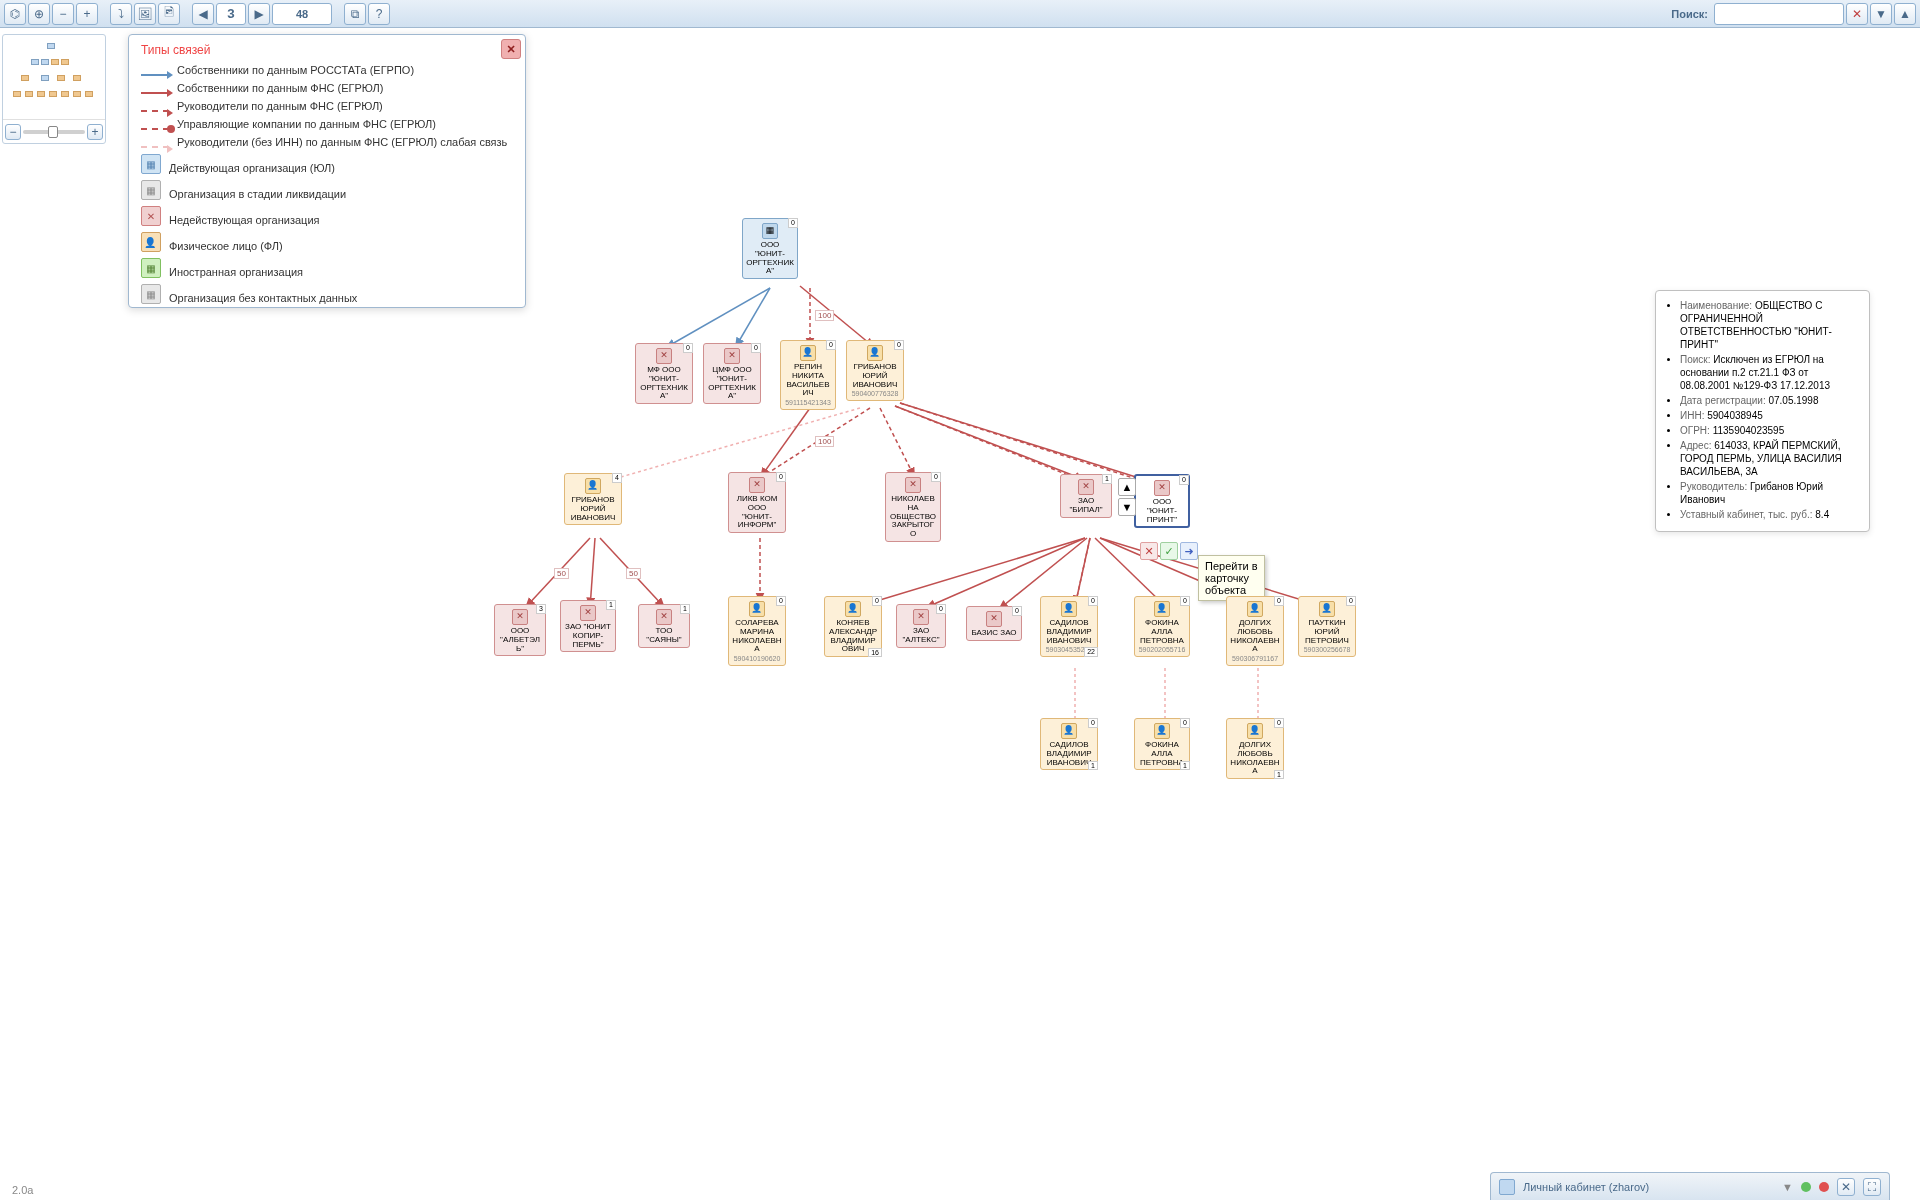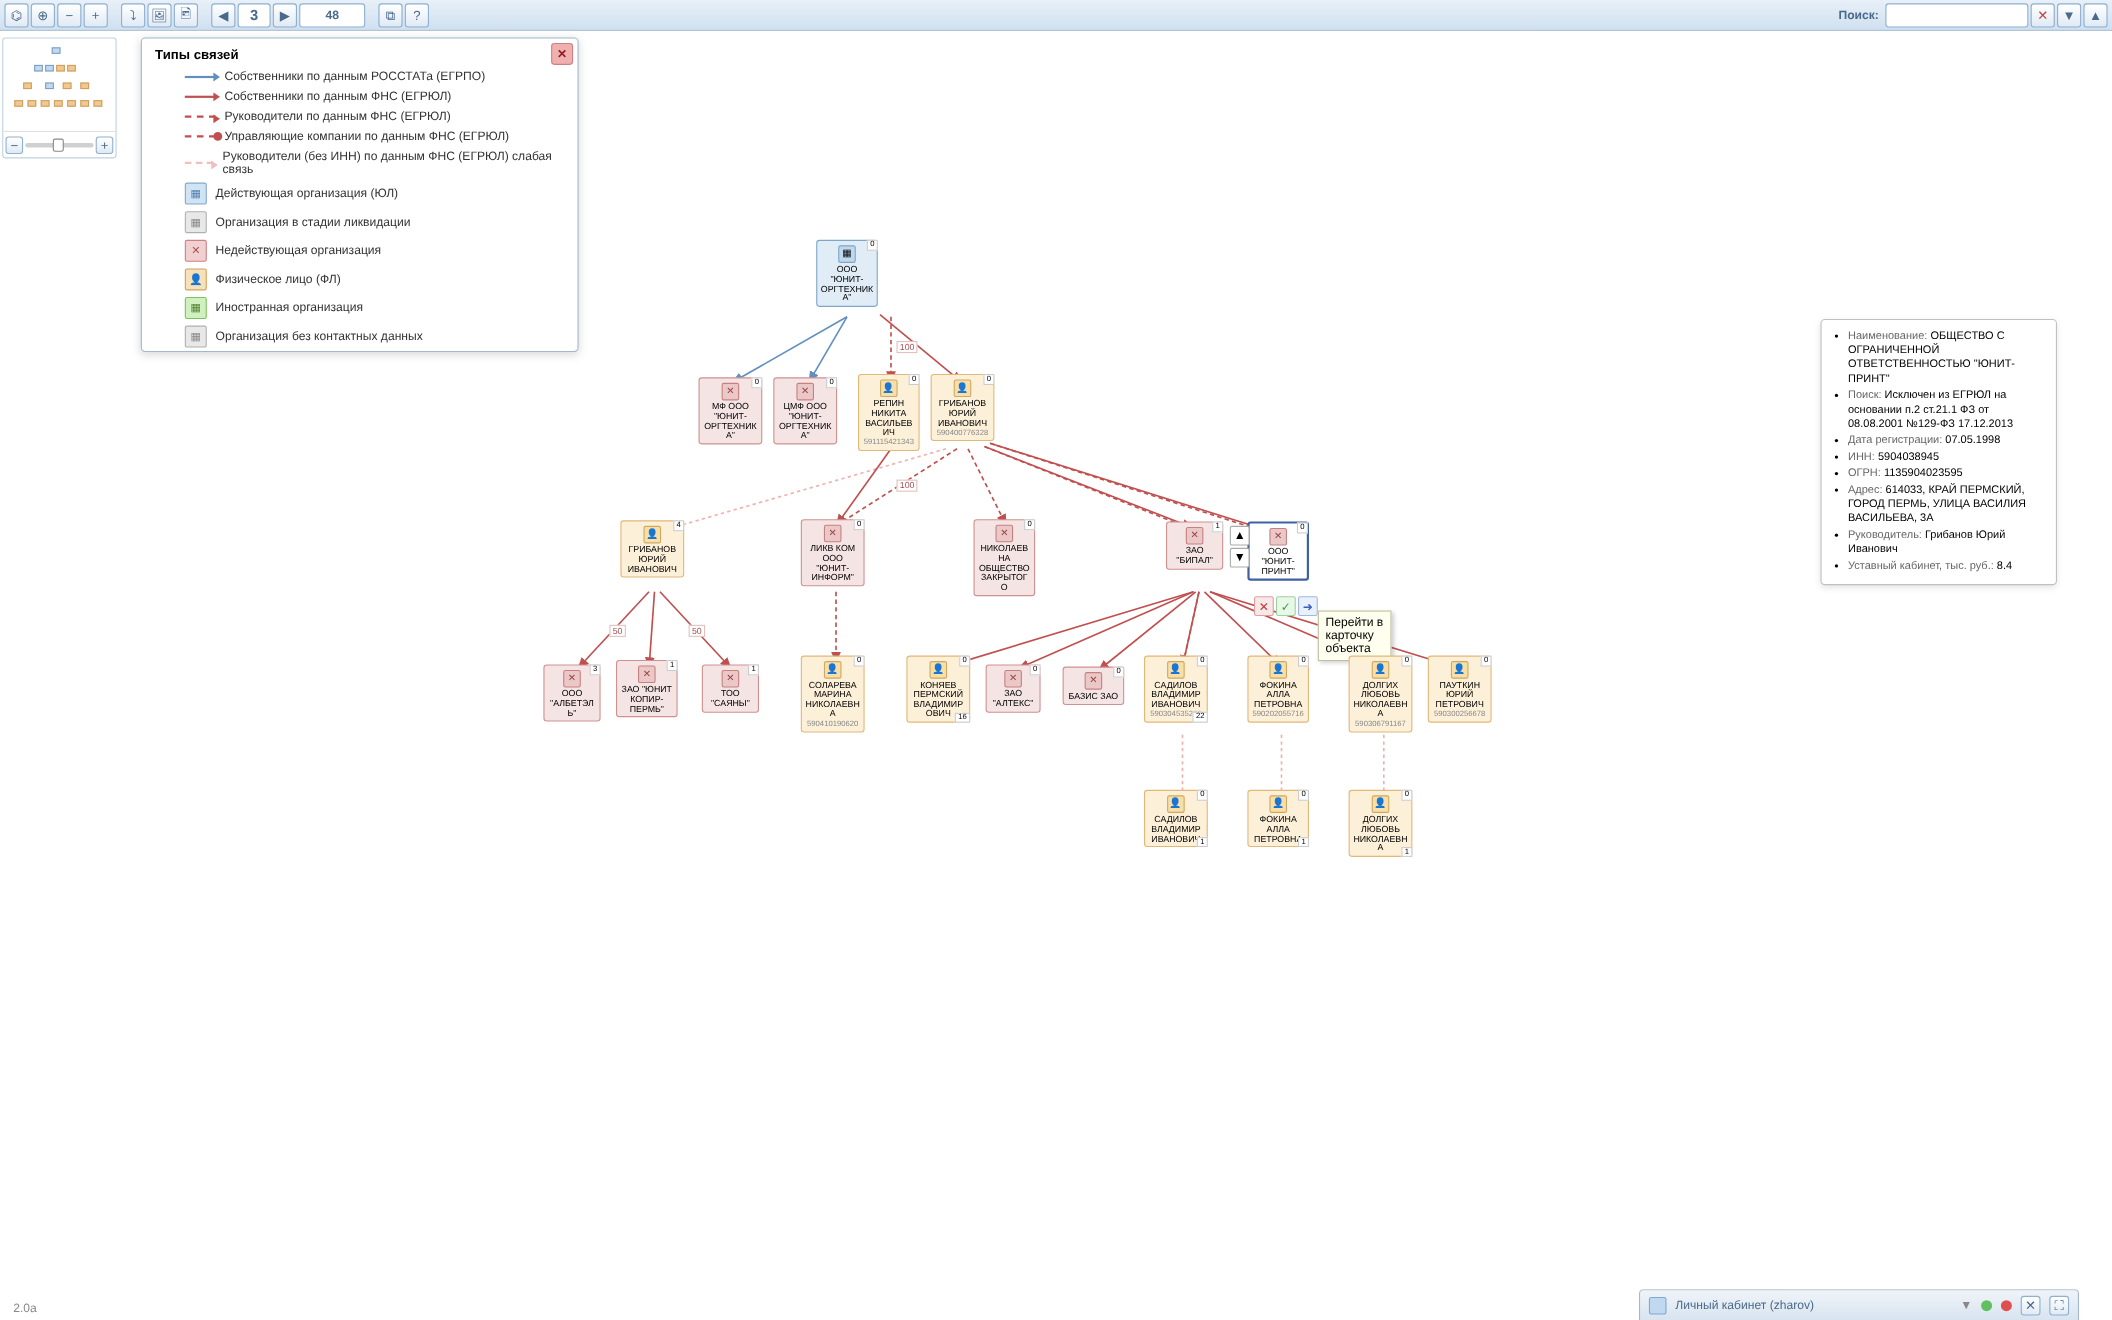--- a/index.html
+++ b/index.html
@@ -20,22 +20,22 @@
 .minimap-content { position: relative; height: 80px; }
 .mini-node { position: absolute; width: 8px; height: 6px; background: #f0c890; border: 1px solid #d0a060; }
 .mini-node.blue { background: #c0d8f0; border-color: #80a0c0; }
 .minimap-zoom { position: absolute; bottom: 0; left: 0; right: 0; height: 24px; display: flex; align-items: center; gap: 2px; padding: 0 2px; border-top: 1px solid #e0e0e0; }
 .zoom-slider { flex: 1; height: 4px; background: #d0d0d0; position: relative; border-radius: 2px; }
 .zoom-handle { position: absolute; top: -4px; left: 40%; width: 10px; height: 12px; background: #fff; border: 1px solid #888; border-radius: 2px; }
 
 
 .legend { position: absolute; top: 34px; left: 128px; width: 398px; background: #fff; border: 1px solid #a0b8d0; border-radius: 4px; box-shadow: 0 2px 8px rgba(0,0,0,0.15); }
 .legend-close { position: absolute; top: 4px; right: 4px; width: 20px; height: 20px; background: #f0b0b0; border: 1px solid #d08080; border-radius: 3px; cursor: pointer; display: flex; align-items: center; justify-content: center; color: #902020; font-weight: bold; }
-.legend h4 { font-size: 12px; font-weight: bold; padding: 8px 12px 4px; color: #000000; }
-.legend-row { display: flex; align-items: center; padding: 3px 12px; gap: 8px; margin-left: 27px; }
+.legend h4 { font-size: 12px; font-weight: normal; padding: 8px 12px 4px; color: #ef4444; }
+.legend-row { display: flex; align-items: flex-end; padding: 3px 12px; gap: 8px; }
 .legend-line { width: 28px; height: 2px; position: relative; }
 .legend-line::after { content: ''; position: absolute; right: -4px; top: -3px; border-left: 6px solid currentColor; border-top: 4px solid transparent; border-bottom: 4px solid transparent; }
 .ll-blue { background: #6090c0; color: #6090c0; }
 .ll-red { background: #c05050; color: #c05050; }
 .ll-red-dash { background: transparent; border-top: 2px dashed #c05050; color: #c05050; }
 .ll-red-dot { background: transparent; border-top: 2px dashed #c05050; }
 .ll-red-dot::after { content: ''; position: absolute; right: -6px; top: -5px; width: 8px; height: 8px; border-radius: 50%; background: #c05050; border: none; }
 .ll-pink-dash { background: transparent; border-top: 2px dashed #f0c0c0; color: #f0c0c0; }
 .ll-pink { background: #f0c0c0; color: #f0c0c0; }
 .legend-label { font-size: 11px; color: #333; }
@@ -343,21 +343,21 @@
 </div>
 <div class="node person" style="top:568px;left:728px;width:58px">
   <div class="node-badge">0</div>
   <div class="node-icon">👤</div>
   <div class="node-title">СОЛАРЕВА МАРИНА НИКОЛАЕВНА</div>
   <div class="node-sub">590410190620</div>
 </div>
 <div class="node person" style="top:568px;left:824px;width:58px">
   <div class="node-badge">0</div>
   <div class="node-icon">👤</div>
-  <div class="node-title">КОНЯЕВ ПЕРМСКИЙ ВЛАДИМИРОВИЧ</div>
+  <div class="node-title">КОНЯЕВ АЛЕКСАНДР ВЛАДИМИРОВИЧ</div>
   <div class="node-badge" style="top:auto;bottom:-1px">16</div>
 </div>
 <div class="node org-red" style="top:576px;left:896px;width:50px">
   <div class="node-badge">0</div>
   <div class="node-icon">✕</div>
   <div class="node-title">ЗАО "АЛТЕКС"</div>
 </div>
 <div class="node org-red" style="top:578px;left:966px;width:56px">
   <div class="node-badge">0</div>
   <div class="node-icon">✕</div>

